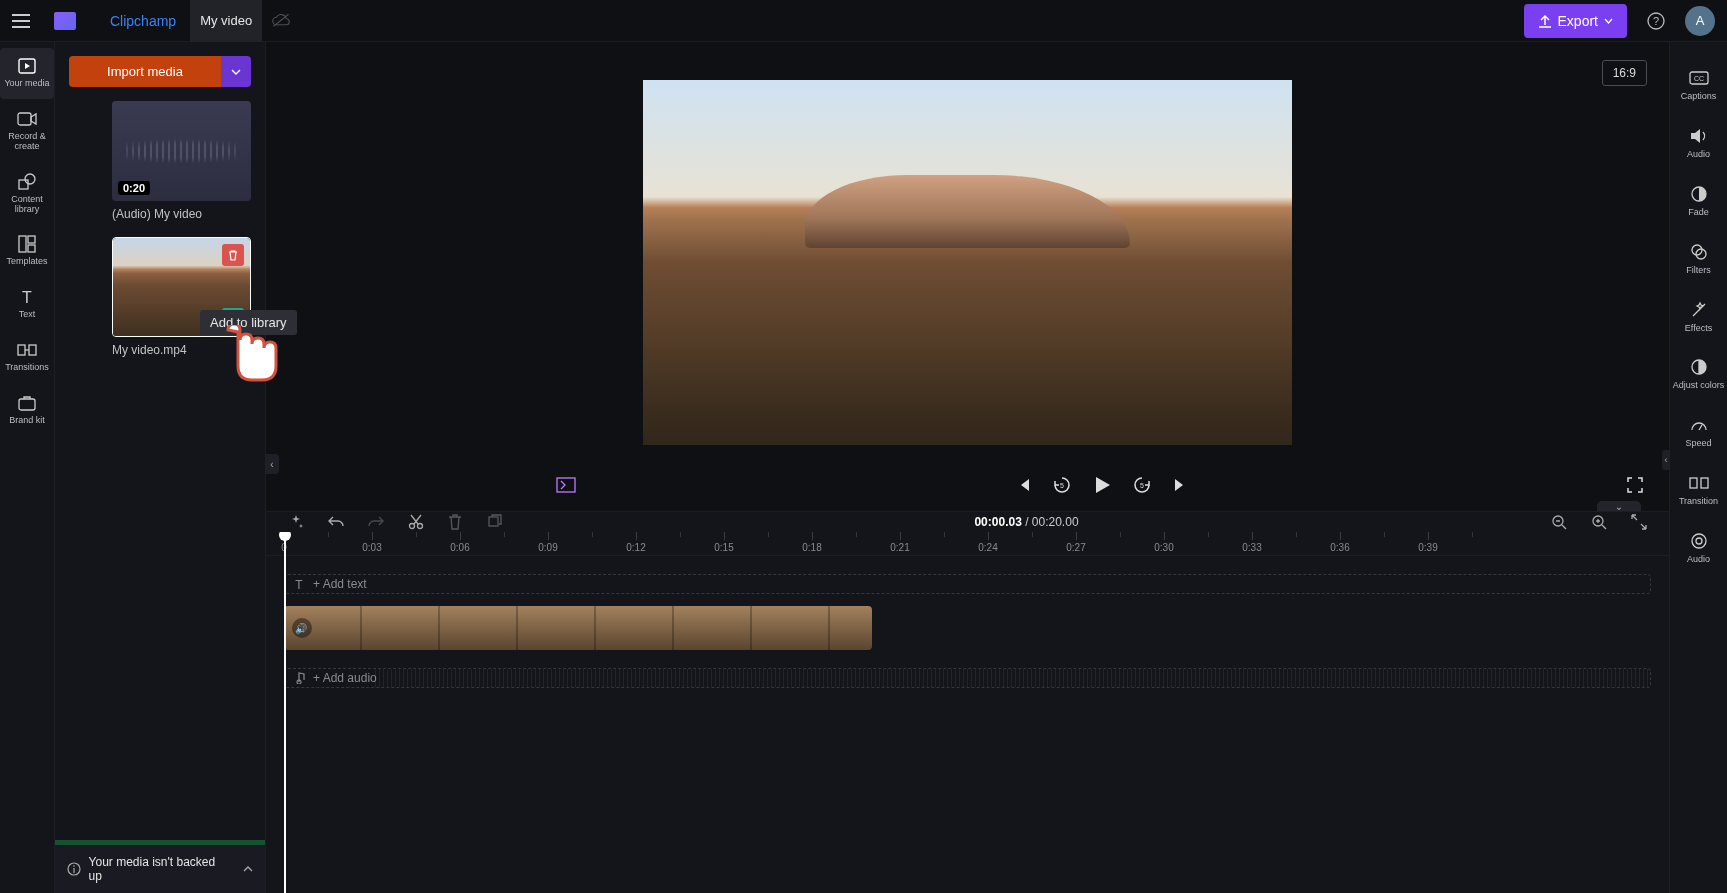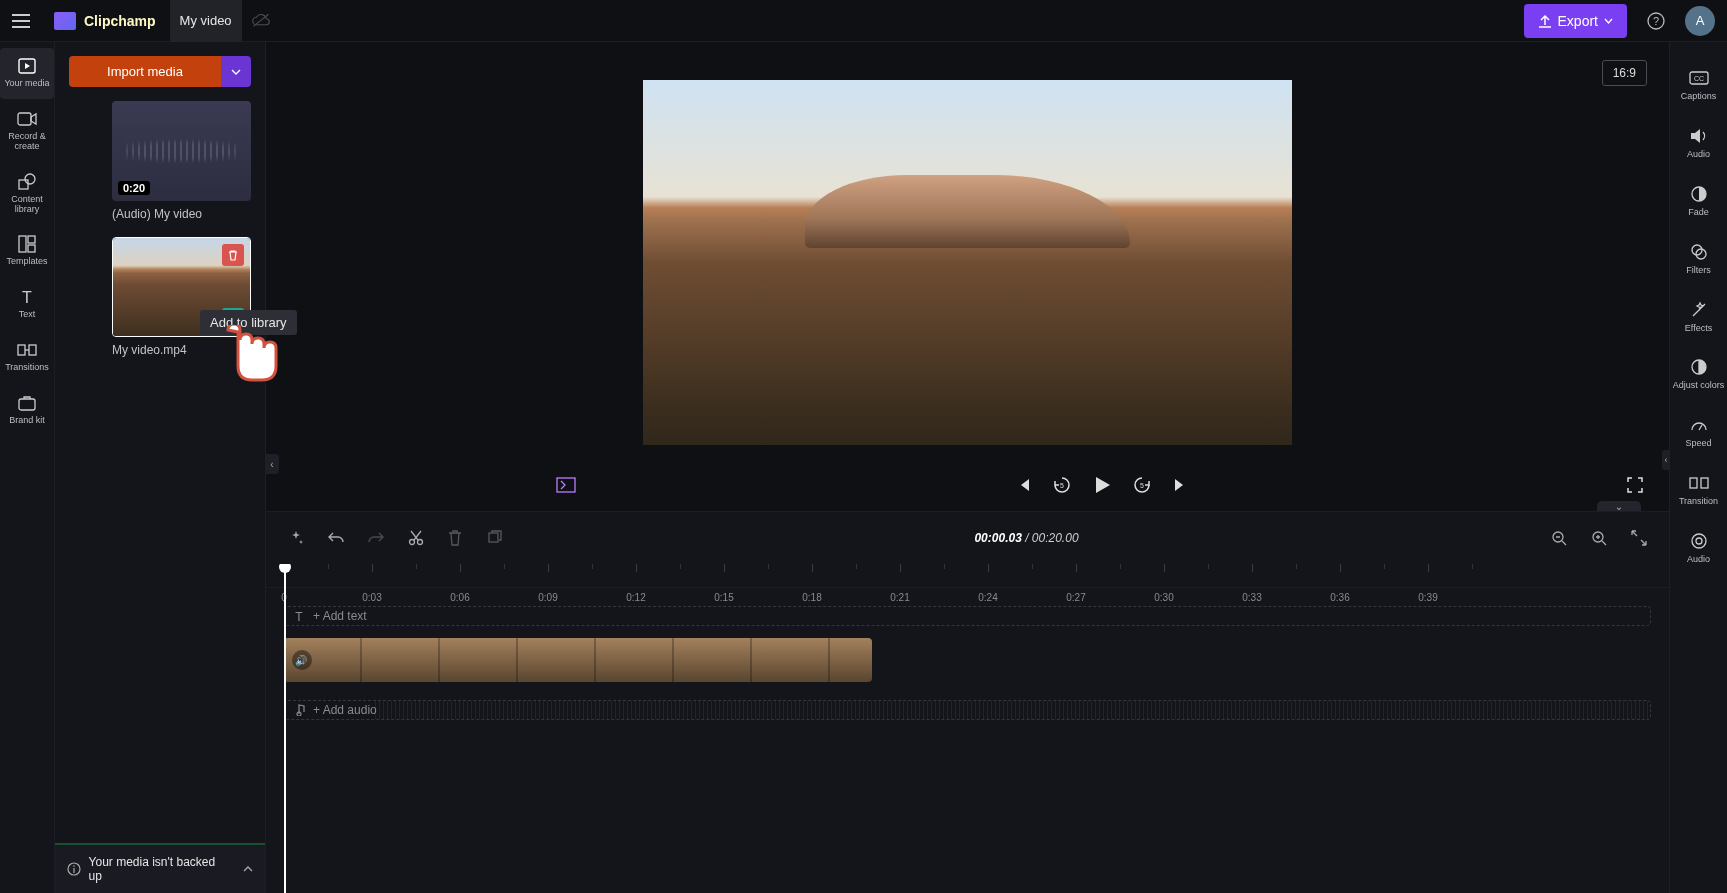--- a/index.html
+++ b/index.html
@@ -4,21 +4,21 @@
 <style>
 * { box-sizing: border-box; margin: 0; padding: 0; font-family: "Segoe UI", Arial, sans-serif; }
 html, body { width: 1727px; height: 893px; background: #0f1014; color: #e6e6e6; overflow: hidden; }
 
 
 .header { height: 42px; display: flex; align-items: center; padding: 0 12px; background: #0f1014; border-bottom: 1px solid #1c1d25; }
 .hamburger { width: 28px; height: 28px; display: flex; flex-direction: column; justify-content: center; gap: 4px; cursor: pointer; }
 .hamburger span { height: 2px; background: #ccc; width: 18px; }
 .brand { display: flex; align-items: center; gap: 8px; margin-left: 14px; cursor: pointer; }
 .brand-icon { width: 22px; height: 18px; background: linear-gradient(135deg,#8b5cf6 0%, #6068f0 100%); border-radius: 2px; }
-.brand-name { font-size: 14px; font-weight: 700; color:#fef9c3; }
+.brand-name { font-size: 14px; font-weight: 400; color:#3b82f6;margin-left:26px; }
 .proj-name { margin-left: 14px; padding: 16px 10px; font-size: 13px; background: #222229; border-radius: 4px; }
 .sync-icon { margin-left: 10px; opacity: .5; }
 .header-spacer { flex: 1; }
 .export-btn { display:flex; align-items:center; gap:6px; background:#7b3ff2; padding:9px 14px; border-radius:4px; font-size:14px; cursor:pointer; color:#fff; }
 .header-icn { width:30px; height:30px; margin-left:14px; display:flex; align-items:center; justify-content:center; cursor:pointer; color:#ccc; border-radius:50%; }
 .avatar { background:#54728a; color:#fff; font-size:13px; }
 
 
 .main { display:flex; height: calc(100% - 42px); }
 .leftbar { width:55px; background:#14151a; border-right:1px solid #1c1d25; display:flex; flex-direction:column; align-items:center; padding-top:6px; gap:2px; }
@@ -38,52 +38,52 @@
 .audio-wave { width:80%; height:30px; background: repeating-linear-gradient(90deg,#6b6c8a 0 2px, transparent 2px 6px); mask: radial-gradient(ellipse 100% 60% at 50% 50%, #000 40%, transparent 70%); opacity:.5; }
 .dur-badge { position:absolute; bottom:6px; left:6px; font-size:11px; background:#000; color:#fff; padding:1px 5px; border-radius:3px; font-weight:600; }
 .thumb-label { font-size:12px; color:#c2c2c7; padding:6px 0 12px; }
 .video-box { border:1px solid #fff; position:relative; }
 .video-img { width:100%; height:100%; background: linear-gradient(180deg,#c6d6e8 0%, #dcd2c2 28%, #b38358 32%, #8d6043 36%, #6d4b33 48%, #3e2f1f 100%); }
 .del-btn { position:absolute; top:6px; right:6px; width:22px; height:22px; background:#d9534f; border-radius:3px; display:flex; align-items:center; justify-content:center; cursor:pointer; }
 .add-btn { position:absolute; bottom:6px; right:6px; width:22px; height:22px; background:#1fa691; border-radius:3px; display:flex; align-items:center; justify-content:center; cursor:pointer; color:#fff; font-weight:bold; font-size:16px;}
 .tooltip { position:absolute; left:200px; top:310px; background:#2e2f36; color:#e6e6e6; font-size:13px; padding:5px 10px; border-radius:3px; white-space:nowrap; }
 .collapse-tab { position:absolute; right:-14px; top:412px; width:14px; height:20px; background:#1f2027; border-radius:0 4px 4px 0; display:flex; align-items:center; justify-content:center; cursor:pointer; font-size:10px; color:#aaa; }
 .cursor-hand { position:absolute; left:216px; top:325px; pointer-events:none; }
-.backup-bar { margin-top:auto; background:#1a1b22; padding:10px 12px; font-size:12px; display:flex; align-items:center; gap:8px; border-top:2px solid #14532d; margin-left:-14px; }
+.backup-bar { margin-top:auto; background:#1a1b22; padding:10px 12px; font-size:12px; display:flex; align-items:center; gap:8px; border-top:5px solid #14532d; margin-left:-14px; }
 .backup-bar .sp { flex:1; }
 
 
 .stage-wrap { flex:1; display:flex; flex-direction:column; background:#0f1014; }
 .stage-top { display:flex; justify-content:flex-end; padding:18px 22px 0; }
 .aspect-btn { border:1px solid #4a4b53; padding:5px 10px; font-size:12px; border-radius:3px; cursor:pointer; color:#ddd; }
 .stage-video { align-self:center; margin-top:-6px; width:649px; height:365px; background: linear-gradient(180deg,#cfe2f3 0%, #e8e2d4 32%, #b97f56 35%, #a0734f 38%, #6f4d33 50%, #3b2d1e 90%, #30271b 100%); position:relative; }
 .stage-video-mountain { position:absolute; left:25%; top:26%; width:50%; height:20%; background: linear-gradient(180deg,#d0a183 0%, #9f7558 60%, #5e4331 100%); border-radius: 120px 160px 6px 6px / 60px 80px 6px 6px; }
 .player-bar { display:flex; align-items:center; margin-top:30px; padding:0 20px; }
 .pb-left { margin-left:270px; }
 .pb-center { flex:1; display:flex; gap:22px; align-items:center; justify-content:center; }
 .pb-right { margin-right:6px; }
 .pb-btn { cursor:pointer; color:#ddd; }
 .tl-collapse { margin-left:auto; margin-right:28px; margin-top:6px; width:44px; height:10px; background:#23242c; border-radius:5px 5px 0 0; display:flex; justify-content:center; align-items:center; cursor:pointer; font-size:10px; color:#aaa;}
 
 
-.tl-toolbar { display:flex; align-items:center; padding:18px 22px; background:#14151a; border-top:1px solid #1c1d25; font-size:12px; gap:24px;font-style:italic; }
+.tl-toolbar { display:flex; align-items:center; padding:2px 22px; background:#14151a; border-top:1px solid #1c1d25; font-size:12px; gap:24px; }
 .tl-toolbar .sp { flex:1; }
 .tb-ic { cursor:pointer; color:#aaa; }
 .tl-time { color:#ccc; }
 .tl-time .cur { color:#fff; font-weight:600; }
 
 
 .timeline { flex:1; background:#14151a; padding:0 0 0 0; position:relative; overflow:hidden; }
 .playhead { position:absolute; left:18px; top:0; bottom:0; width:2px; background:#fff; z-index:5; }
 .playhead-head { position:absolute; top:-3px; left:-5px; width:12px; height:12px; background:#fff; border-radius:50%; }
 .ruler { display:flex; height:24px; padding-left:18px; position:relative; border-bottom:1px solid #1c1d25; }
 .rule-seg { width:88px; position:relative; font-size:10px; color:#8a8a92; }
 .rule-seg::before { content:""; position:absolute; left:0; top:0; height:8px; width:1px; background:#3a3b43; }
 .rule-mid { position:absolute; left:44px; top:0; height:5px; width:1px; background:#33343b; }
-.rule-seg span { position:absolute; left:0; top:28px; transform:translateX(-50%); }
+.rule-seg span { position:absolute; left:0; top:10px; transform:translateX(-50%); }
 .track { margin:18px 18px 0 18px; height:20px; border:1px dashed #34353d; border-radius:4px; display:flex; align-items:center; padding:0 8px; gap:8px; color:#8a8a92; font-size:12px; cursor:pointer;}
 .video-track { margin:12px 18px 0 18px; height:44px; background: linear-gradient(180deg,#a3815c 0%, #5a4530 100%); border-radius:4px; width:588px; position:relative; overflow:hidden; cursor:pointer;}
 .video-track-frames { position:absolute; inset:0; background: repeating-linear-gradient(90deg, rgba(0,0,0,0) 0 76px, rgba(0,0,0,.25) 76px 78px); }
 .mute-ic { position:absolute; left:8px; top:12px; width:20px; height:20px; background:rgba(0,0,0,.4); border-radius:50%; display:flex; align-items:center; justify-content:center; font-size:10px;}
 .track.audio { position:relative; }
 .wave-faint { position:absolute; left:90px; right:0; top:0; bottom:0; background: repeating-linear-gradient(90deg, rgba(140,140,160,.12) 0 1px, transparent 1px 4px); pointer-events:none;}
 
 
 .rightbar { width:58px; background:#14151a; border-left:1px solid #1c1d25; display:flex; flex-direction:column; align-items:center; padding-top:16px; gap:4px; position:relative;}
 .rb-item { width:100%; text-align:center; padding:10px 2px; cursor:pointer; color:#bdbdc5; }

